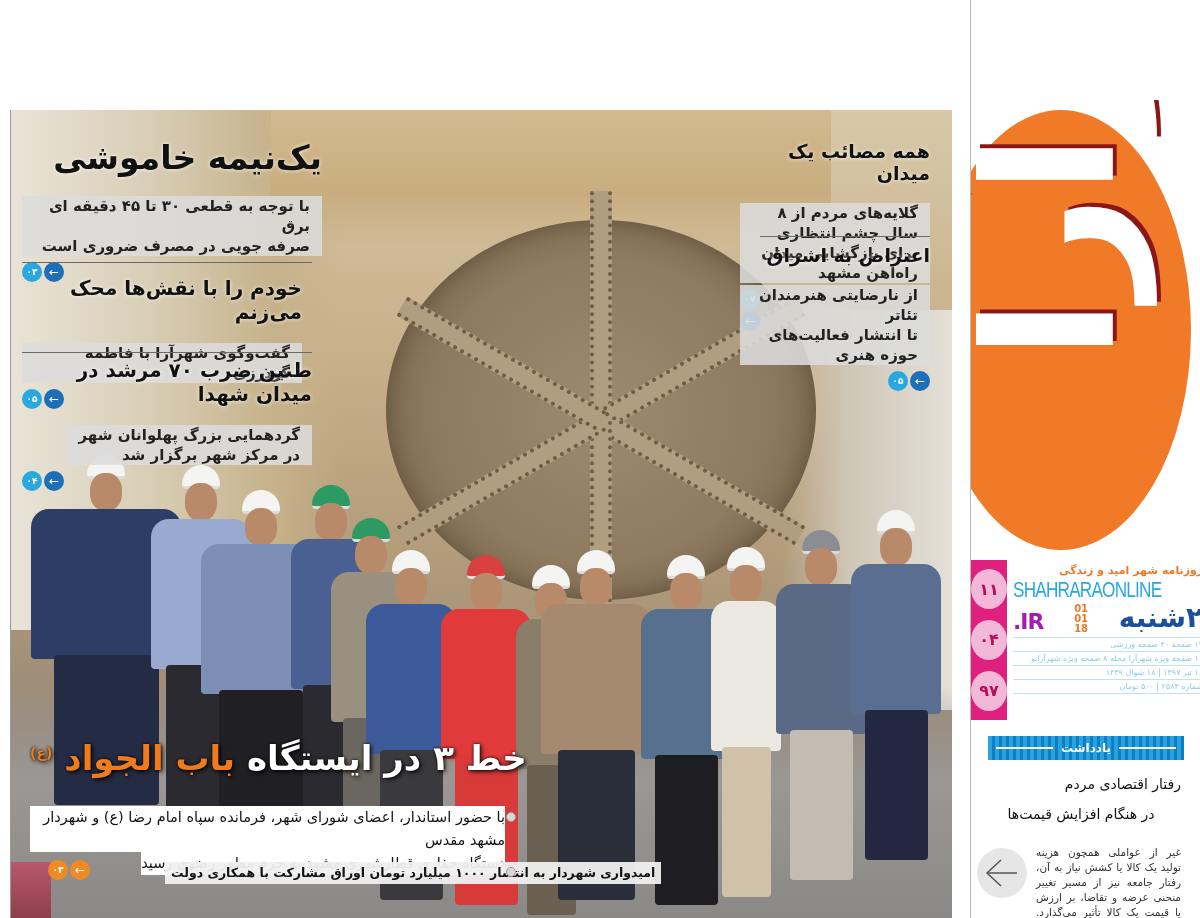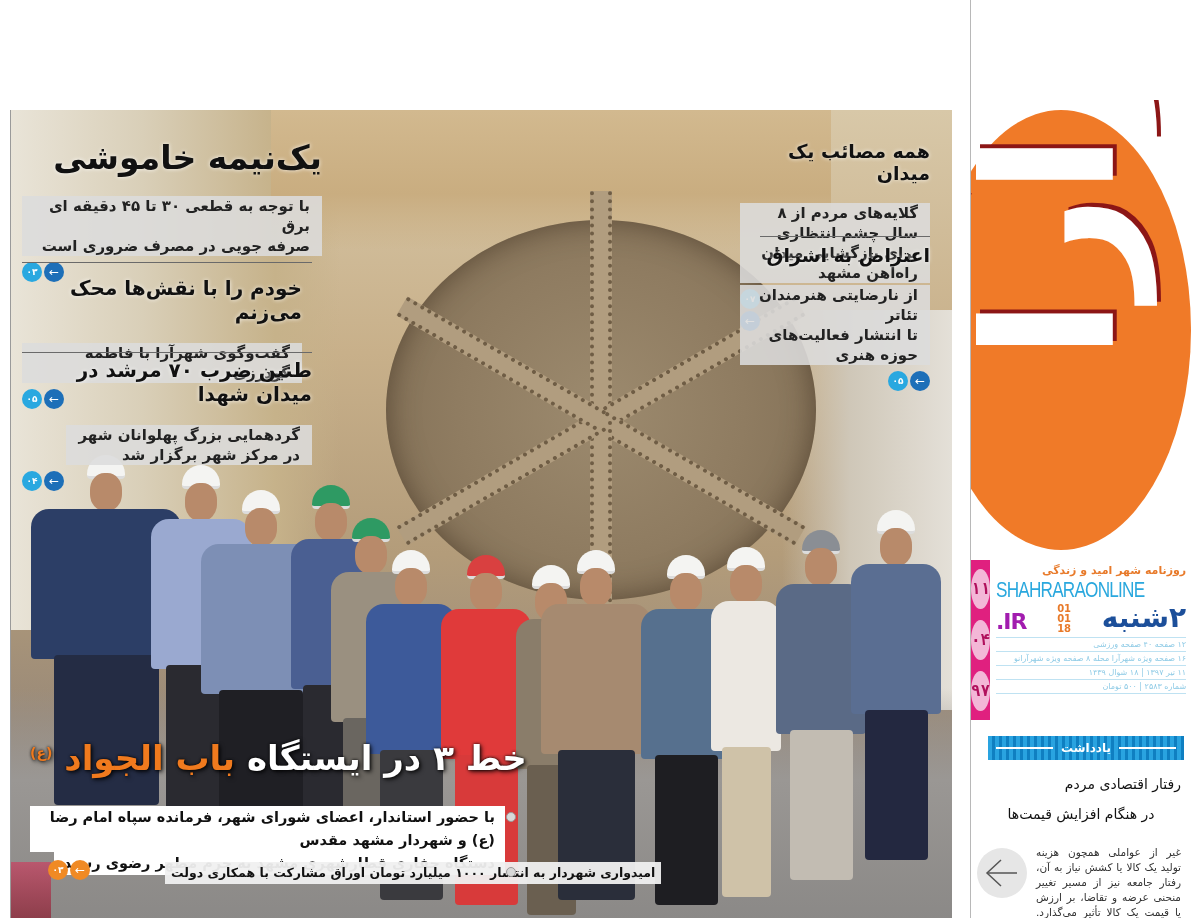--- a/index.html
+++ b/index.html
@@ -59,36 +59,36 @@
   .pageref .arrow { width: 20px; height: 20px; border-radius: 50%; background: #1d6fb8; color: #fff; font-size: 12px; display: flex; align-items: center; justify-content: center; }
   .pageref.orange .num { background: #f08a24; }
   .pageref.orange .arrow { background: #f08a24; }
   .story-sep { position: absolute; height: 1px; background: #6a6a6a; }
 
   
   .main-head { position: absolute; left: 30px; top: 738px; direction: rtl; font-weight: bold; font-size: 34px; color: #fff; text-shadow: 0 0 3px #000, 2px 2px 4px rgba(0,0,0,.7); letter-spacing: -1px; }
   .main-head .accent { color: #f07a1e; }
   .main-head .sup { font-size: 14px; vertical-align: super; color: #f07a1e; }
   .lead-box { position: absolute; direction: rtl; text-align: right; }
-  .lead-box .lead-line { display: inline-block; background: #ffffff; color: #111; font-weight: bold; font-size: 14.5px; line-height: 23px; padding: 0 10px; }
+  .lead-box .lead-line { display: inline-block; background: #ffffff; color: #111; font-weight: normal; font-size: 14.5px; line-height: 23px; padding: 0 0; }
   .lead-bullet { position: absolute; width: 10px; height: 10px; border-radius: 50%; background: #d8d8d8; border: 1px solid #999; }
   .sub-lead { position: absolute; left: 165px; top: 862px; direction: rtl; background: rgba(240,240,240,.95); font-weight: bold; font-size: 12.5px; line-height: 22px; padding: 0 6px; color: #111; }
 
   .credit { position: absolute; left: 0; top: 800px; width: 10px; height: 110px; writing-mode: vertical-rl; transform: rotate(180deg); font-size: 7px; color: #888; }
   .pink-corner { position: absolute; left: 11px; top: 862px; width: 40px; height: 56px; background: linear-gradient(180deg,#c34a66,#8e2b3c); opacity: .8; }
 
   
   .sidebar { position: absolute; left: 971px; top: 0; width: 229px; height: 918px; background: #fff; }
   .logo { position: absolute; left: 0; top: 100px; width: 229px; height: 450px; overflow: hidden; }
   .logo .disc { position: absolute; left: -40px; top: 10px; width: 260px; height: 440px; border-radius: 50%; background: #f07a28; }
   .logo .glyph { position: absolute; font-weight: bold; color: #fff; font-size: 180px; line-height: 1; text-shadow: 4px 4px 0 #8c1616; direction: rtl; }
 
   .infobox { position: absolute; left: 0; top: 560px; width: 218px; height: 160px; display: flex; }
   .datecol { width: 52px; height: 160px; background: #e0207f; display: flex; flex-direction: column; justify-content: space-around; align-items: center; padding: 4px 0; }
-  .datecol .circle { width: 19px; height: 40px; border-radius: 50%; background: #f3b7d7; color: #b0105c; font-weight: bold; font-size: 16px; display: flex; align-items: center; justify-content: center; font-family: Liberation Mono, monospace; }
+  .datecol .circle { width: 36px; height: 40px; border-radius: 50%; background: #f3b7d7; color: #b0105c; font-weight: bold; font-size: 16px; display: flex; align-items: center; justify-content: center; }
   .info { flex: 1; padding: 4px 4px 0 6px; position: relative; }
   .info .tagline { direction: rtl; text-align: right; color: #e87a2a; font-size: 11px; font-weight: bold; }
   .info .site { color: #2aa8de; font-size: 22px; letter-spacing: -1px; font-family: "Liberation Sans Narrow", "Liberation Sans", sans-serif; transform: scaleX(.78); transform-origin: left; white-space: nowrap; line-height: 26px; }
   .info .dayrow { display: flex; align-items: flex-end; justify-content: space-between; margin-top: -2px; }
   .info .ir { color: #a21caf; font-size: 22px; font-weight: bold; letter-spacing: -1px; }
   .info .gdate { color: #e87a2a; font-size: 10px; line-height: 10px; font-weight: bold; }
   .info .day { color: #1c4f9a; font-weight: bold; font-size: 28px; direction: rtl; }
   .info .meta { direction: rtl; text-align: right; font-size: 8px; color: #8fcbe6; line-height: 13px; border-top: 1px solid #bfe2f2; margin-top: 3px; }
   .info .meta div { border-bottom: 1px solid #bfe2f2; }
 

